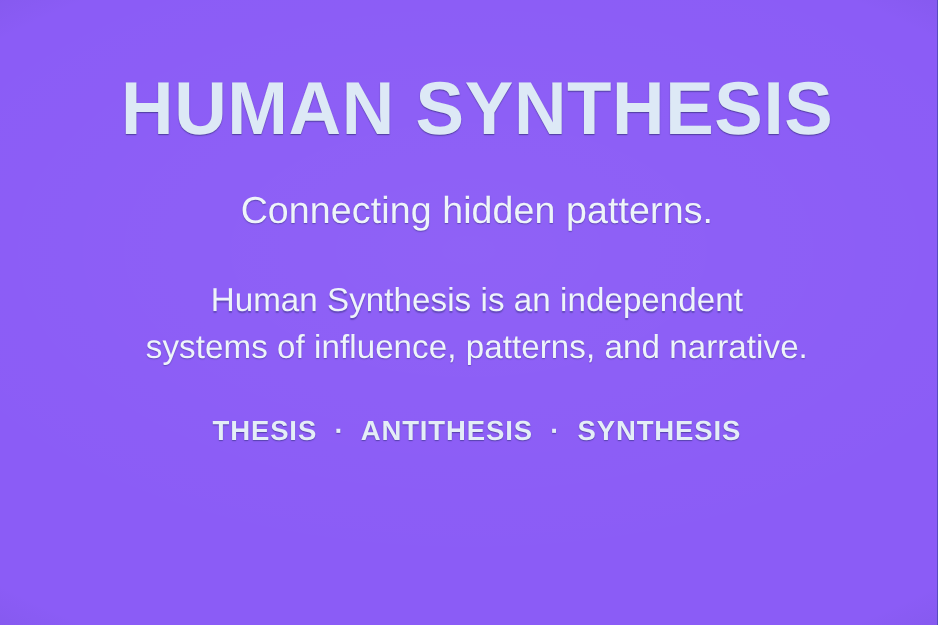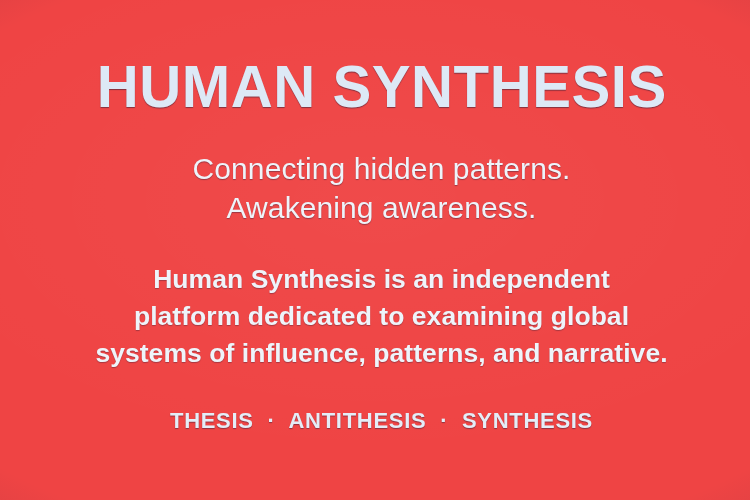--- a/index.html
+++ b/index.html
@@ -89,21 +89,21 @@
   }
 
   
   .description {
     margin: 0;
     padding: 0;
     margin-top: 34px;
     width: 600px;
     font-size: 26.5px;
     line-height: 37px;
-    font-weight: 700;
+    font-weight: 400;
     color: #eef4fa;
     letter-spacing: 0.05px;
     text-shadow: 0 1px 1px rgba(2, 22, 54, 0.3);
   }
 
   .description .line {
     display: block;
     white-space: nowrap;
   }
 
@@ -121,33 +121,31 @@
     text-shadow: 0 1px 1px rgba(2, 22, 54, 0.4);
   }
 
   .motto .sep {
     padding: 0 7px;
   }
 </style>
 </head>
 <body>
 
-<div class="banner" style="background-color: #ef4444; padding-left: 13px;">
+<div class="banner" style="background-color: #8b5cf6; padding-left: 13px;">
   <div class="content">
 
     <h1 class="title" style="color: rgb(221, 233, 246);">HUMAN SYNTHESIS</h1>
 
     <div class="tagline">
       <span class="line">Connecting hidden patterns.</span>
-      <span class="line">Awakening awareness.</span>
     </div>
 
     <p class="description">
       <span class="line">Human Synthesis is an independent</span>
-      <span class="line">platform dedicated to examining global</span>
       <span class="line">systems of influence, patterns, and narrative.</span>
     </p>
 
     <div class="motto">
       <span>THESIS</span>
       <span class="sep">·</span>
       <span>ANTITHESIS</span>
       <span class="sep">·</span>
       <span>SYNTHESIS</span>
     </div>

